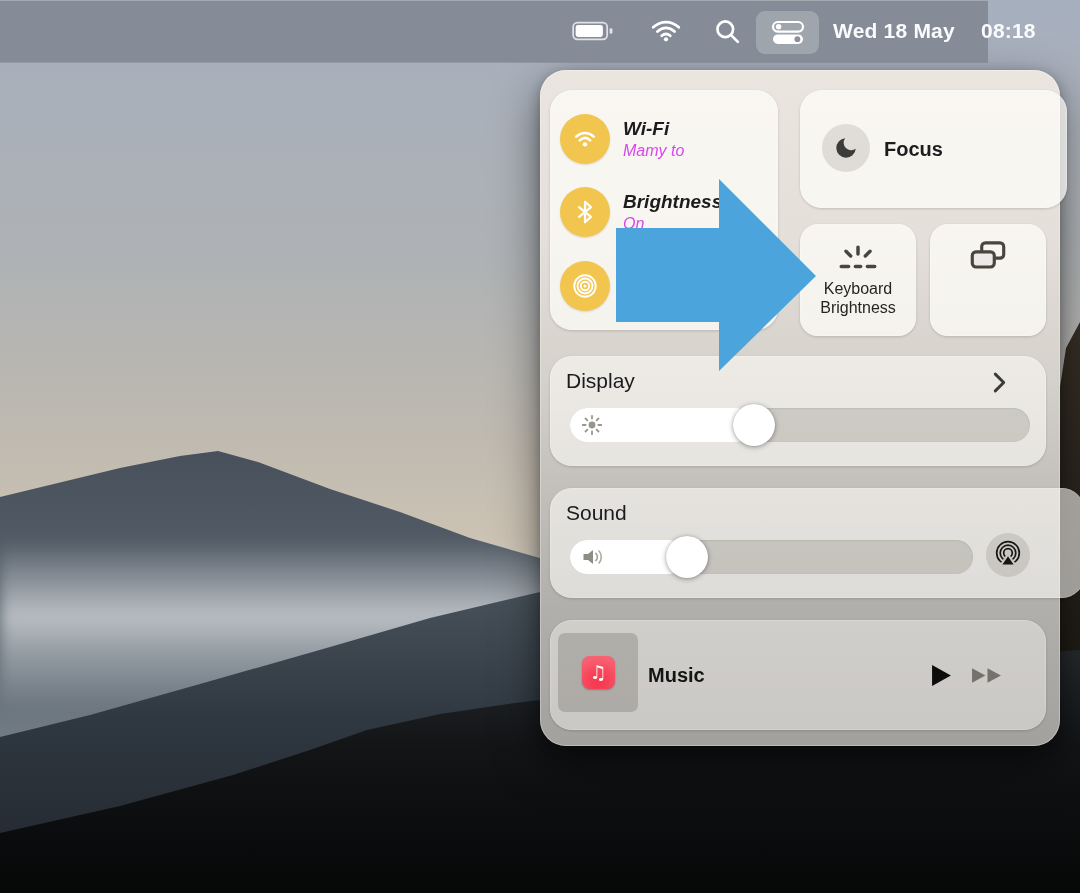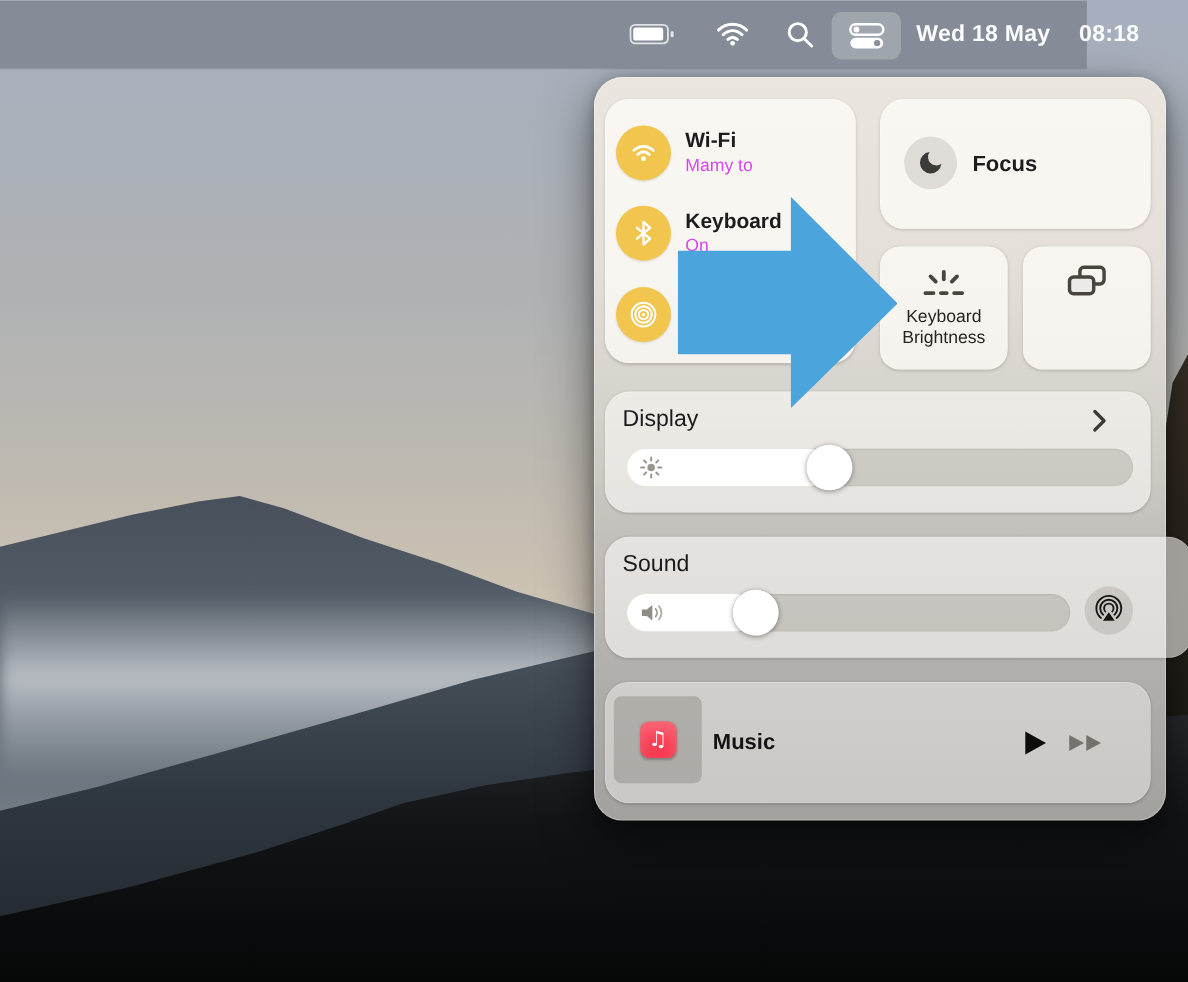--- a/index.html
+++ b/index.html
@@ -20,32 +20,32 @@
   .panel{position:absolute;left:540px;top:70px;width:520px;height:676px;border-radius:26px;z-index:1;
          background:linear-gradient(180deg,#eae5de 0%,#e4dfd8 25%,#d5d1cb 45%,#c3c0bb 62%,#b1afab 80%,#a3a19e 100%);
          box-shadow:0 18px 45px rgba(0,0,0,.5),0 3px 12px rgba(0,0,0,.28),inset 0 0 0 1px rgba(255,255,255,.28);}
   .card{position:absolute;border-radius:22px;z-index:2;
         background:rgba(255,253,250,.72);
         box-shadow:0 1px 3px rgba(0,0,0,.16),inset 0 0 0 .5px rgba(255,255,255,.4);}
   .card.dim{background:rgba(253,251,248,.58);}
   .card.dimmer{background:rgba(250,248,245,.44);}
 
   #card-network{left:550px;top:90px;width:228px;height:240px;}
-  #card-focus{left:800px;top:90px;width:246px;height:118px;}
+  #card-focus{left:800px;top:90px;width:267px;height:118px;}
   #card-kb{left:800px;top:224px;width:116px;height:112px;border-radius:18px;}
   #card-sm{left:930px;top:224px;width:116px;height:112px;border-radius:18px;}
   #card-display{left:550px;top:356px;width:496px;height:110px;}
   #card-sound{left:550px;top:488px;width:496px;height:110px;padding-left:38px;}
   #card-music{left:550px;top:620px;width:496px;height:110px;}
 
   .net-row{position:absolute;left:10px;display:flex;align-items:center;width:210px;}
   .toggle-circle{width:50px;height:50px;border-radius:50%;flex:0 0 auto;
                  display:flex;align-items:center;justify-content:center;
                  box-shadow:0 1px 2px rgba(0,0,0,.12);}
-  .net-text{margin-left:13px;}
+  .net-text{margin-left:13px;font-style:italic;}
   .net-title{font-size:19px;font-weight:700;color:#1c1c1e;line-height:1.15;}
   .net-status{font-size:16px;color:#d946ef;margin-top:2px;line-height:1.1;}
 
   .focus-circle{position:absolute;left:22px;top:34px;width:48px;height:48px;border-radius:50%;
                 background:rgba(82,76,68,.15);display:flex;align-items:center;justify-content:center;}
   .focus-label{position:absolute;left:84px;top:0;height:118px;display:flex;align-items:center;
                font-size:20px;font-weight:600;color:#1d1d1f;}
 
   .sq-icon{position:absolute;left:0;right:0;top:14px;display:flex;justify-content:center;}
   .sq-label{position:absolute;left:4px;right:4px;top:56px;text-align:center;
@@ -183,21 +183,21 @@
         <div class="net-status">Mamy to</div>
       </div>
     </div>
     <div class="net-row" style="top:97px;">
       <div class="toggle-circle" style="background-color: rgb(242, 198, 78);">
         <svg width="26" height="26" viewBox="0 0 24 24" fill="none" stroke="#fff" stroke-width="2" stroke-linecap="round" stroke-linejoin="round">
           <path d="M6.5 7.5 L17.5 16.5 L12 21.5 L12 2.5 L17.5 7.5 L6.5 16.5"></path>
         </svg>
       </div>
       <div class="net-text">
-        <div class="net-title">Keyboard</div>
+        <div class="net-title">Brightness</div>
         <div class="net-status">On</div>
       </div>
     </div>
     <div class="net-row" style="top:171px;">
       <div class="toggle-circle" style="background-color: rgb(242, 198, 78);">
         <svg width="28" height="28" viewBox="0 0 24 24" fill="none" stroke="#fff" stroke-width="1.6">
           <circle cx="12" cy="12" r="9.2"></circle>
           <circle cx="12" cy="12" r="6.4"></circle>
           <circle cx="12" cy="12" r="3.6"></circle>
           <circle cx="12" cy="12" r="1.3" fill="#fff" stroke="none"></circle>

